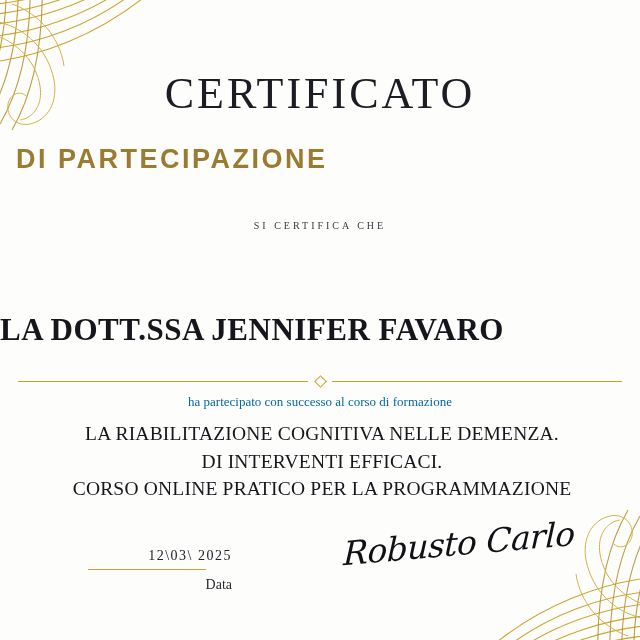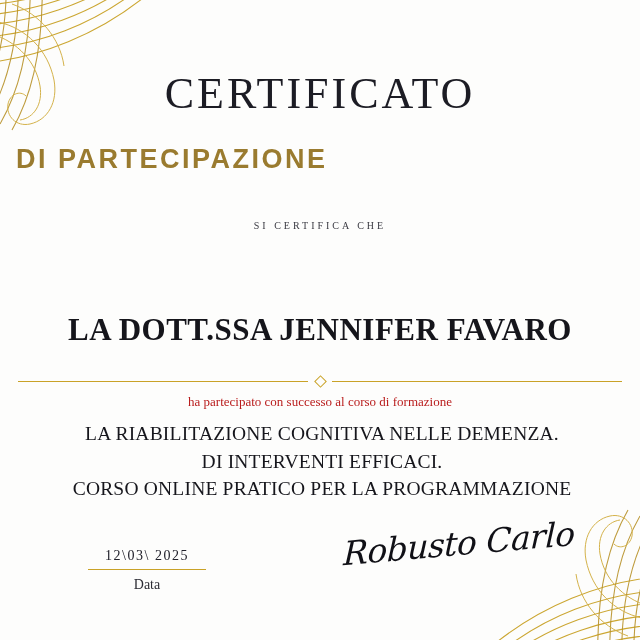--- a/index.html
+++ b/index.html
@@ -65,21 +65,20 @@
     font-family: "Liberation Serif", serif;
     font-size: 10px;
     letter-spacing: 3px;
     color: #3a3a42;
   }
   .recipient {
     position: absolute;
     top: 312px;
     left: 0;
     right: 0;
-    text-align: center;
     font-family: "Liberation Serif", serif;
     font-size: 31px;
     font-weight: bold;
     letter-spacing: 0.5px;
     color: #15151b;
     white-space: nowrap;
   }
 
   
   .divider {
@@ -110,21 +109,21 @@
   }
 
   .lead {
     position: absolute;
     top: 394px;
     left: 0;
     right: 0;
     text-align: center;
     font-family: "Liberation Serif", serif;
     font-size: 13px;
-    color: #b91c1c;
+    color: #0369a1;
   }
   .course {
     position: absolute;
     top: 420px;
     left: 4px;
     right: 0;
     text-align: center;
     font-family: "Liberation Serif", serif;
     font-size: 19.5px;
     line-height: 1.42;
@@ -132,21 +131,21 @@
     letter-spacing: 0.2px;
   }
   .course div { white-space: nowrap; }
 
   
   .date-block {
     position: absolute;
     left: 62px;
     top: 548px;
     width: 170px;
-    text-align: center;
+    text-align: right;
   }
   .date-value {
     font-family: "Liberation Serif", serif;
     font-size: 14px;
     letter-spacing: 1.5px;
     color: #20202a;
     padding-bottom: 5px;
   }
   .date-rule {
     height: 1px;

